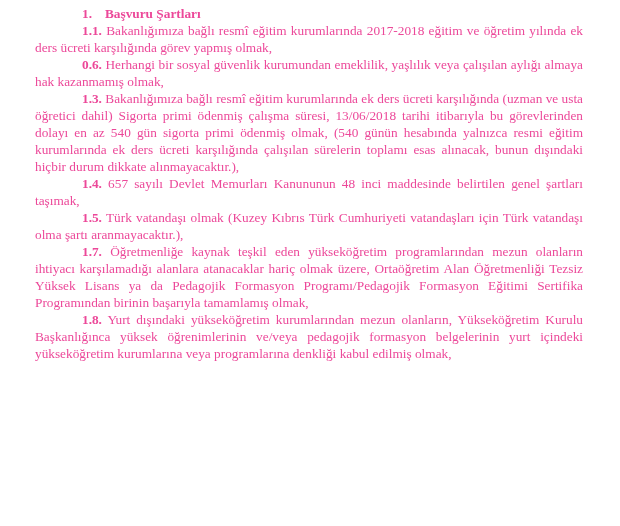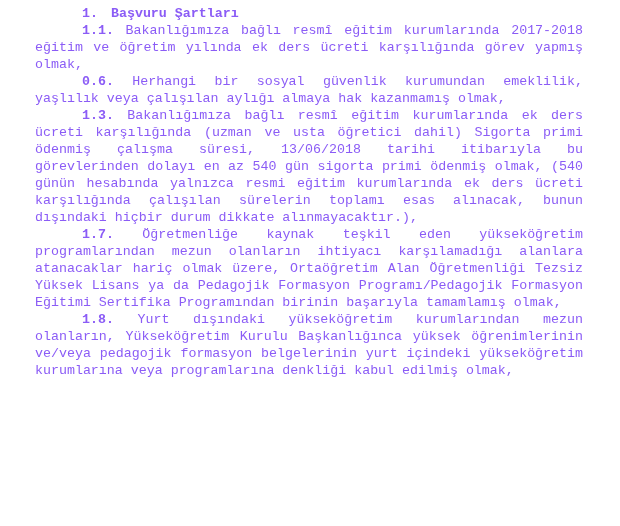--- a/index.html
+++ b/index.html
@@ -10,24 +10,24 @@
   body {
     width: 620px;
     height: 526px;
     overflow: hidden;
   }
   .page {
     box-sizing: border-box;
     width: 620px;
     height: 526px;
     padding: 5px 37px 0 35px;
-    font-family: Liberation Mono, monospace;
+    font-family: Liberation Serif, serif;
     font-size: 13.3px;
     line-height: 17px;
-    color: #8b5cf6;
+    color: #ec4899;
     text-align: justify;
     overflow: hidden;
   }
   .para {
     margin: 0;
     text-indent: 47px;
   }
   .num {
     font-weight: bold;
   }
@@ -47,21 +47,25 @@
 
   <p class="para"><span class="num">1.1.</span>
     <span>Bakanlığımıza bağlı resmî eğitim kurumlarında 2017-2018 eğitim ve öğretim yılında ek ders ücreti karşılığında görev yapmış olmak,</span></p>
 
   <p class="para"><span class="num">0.6.</span>
     <span>Herhangi bir sosyal güvenlik kurumundan emeklilik, yaşlılık veya çalışılan aylığı almaya hak kazanmamış olmak,</span></p>
 
   <p class="para"><span class="num">1.3.</span>
     <span>Bakanlığımıza bağlı resmî eğitim kurumlarında ek ders ücreti karşılığında (uzman ve usta öğretici dahil) Sigorta primi ödenmiş çalışma süresi, 13/06/2018 tarihi itibarıyla bu görevlerinden dolayı en az 540 gün sigorta primi ödenmiş olmak, (540 günün hesabında yalnızca resmi eğitim kurumlarında ek ders ücreti karşılığında çalışılan sürelerin toplamı esas alınacak, bunun dışındaki hiçbir durum dikkate alınmayacaktır.),</span></p>
 
+  <p class="para"><span class="num">1.4.</span>
+    <span>657 sayılı Devlet Memurları Kanununun 48 inci maddesinde belirtilen genel şartları taşımak,</span></p>
 
+  <p class="para"><span class="num">1.5.</span>
+    <span>Türk vatandaşı olmak (Kuzey Kıbrıs Türk Cumhuriyeti vatandaşları için Türk vatandaşı olma şartı aranmayacaktır.),</span></p>
 
 
   <p class="para"><span class="num">1.7.</span>
     <span>Öğretmenliğe kaynak teşkil eden yükseköğretim programlarından mezun olanların ihtiyacı karşılamadığı alanlara atanacaklar hariç olmak üzere, Ortaöğretim Alan Öğretmenliği Tezsiz Yüksek Lisans ya da Pedagojik Formasyon Programı/Pedagojik Formasyon Eğitimi Sertifika Programından birinin başarıyla tamamlamış olmak,</span></p>
 
   <p class="para"><span class="num">1.8.</span>
     <span>Yurt dışındaki yükseköğretim kurumlarından mezun olanların, Yükseköğretim Kurulu Başkanlığınca yüksek öğrenimlerinin ve/veya pedagojik formasyon belgelerinin yurt içindeki yükseköğretim kurumlarına veya programlarına denkliği kabul edilmiş olmak,</span></p>
 
 
 

